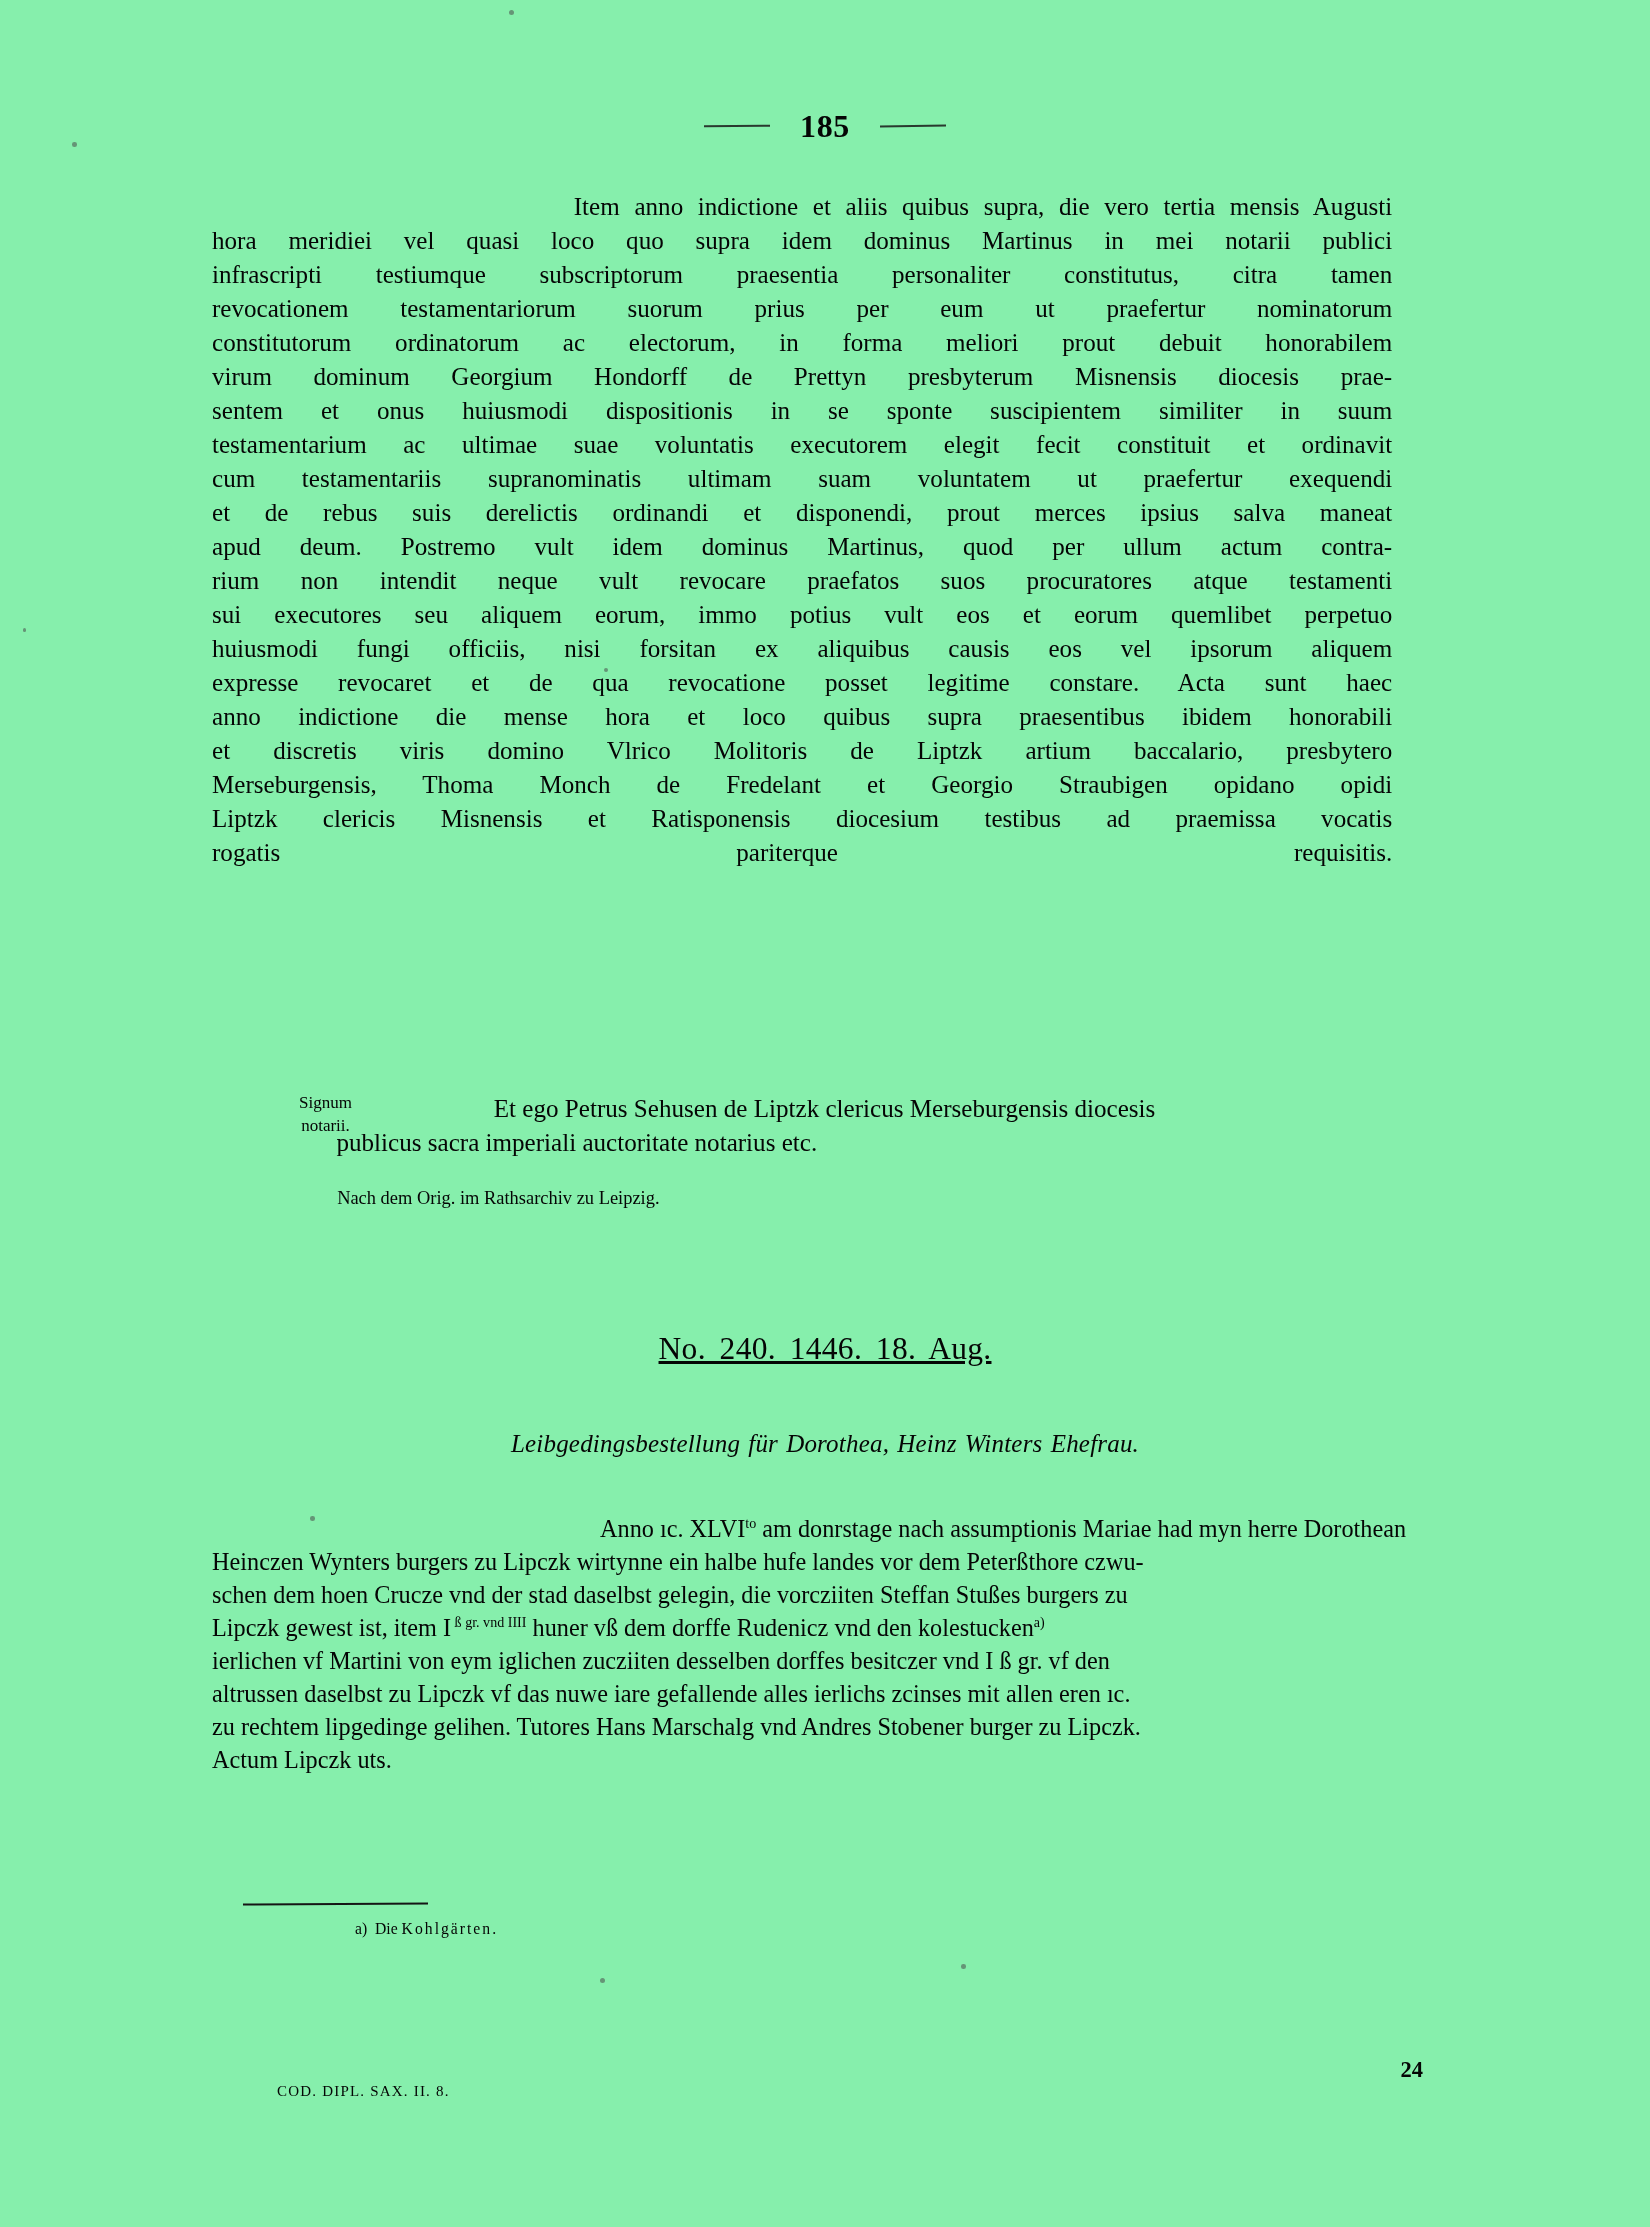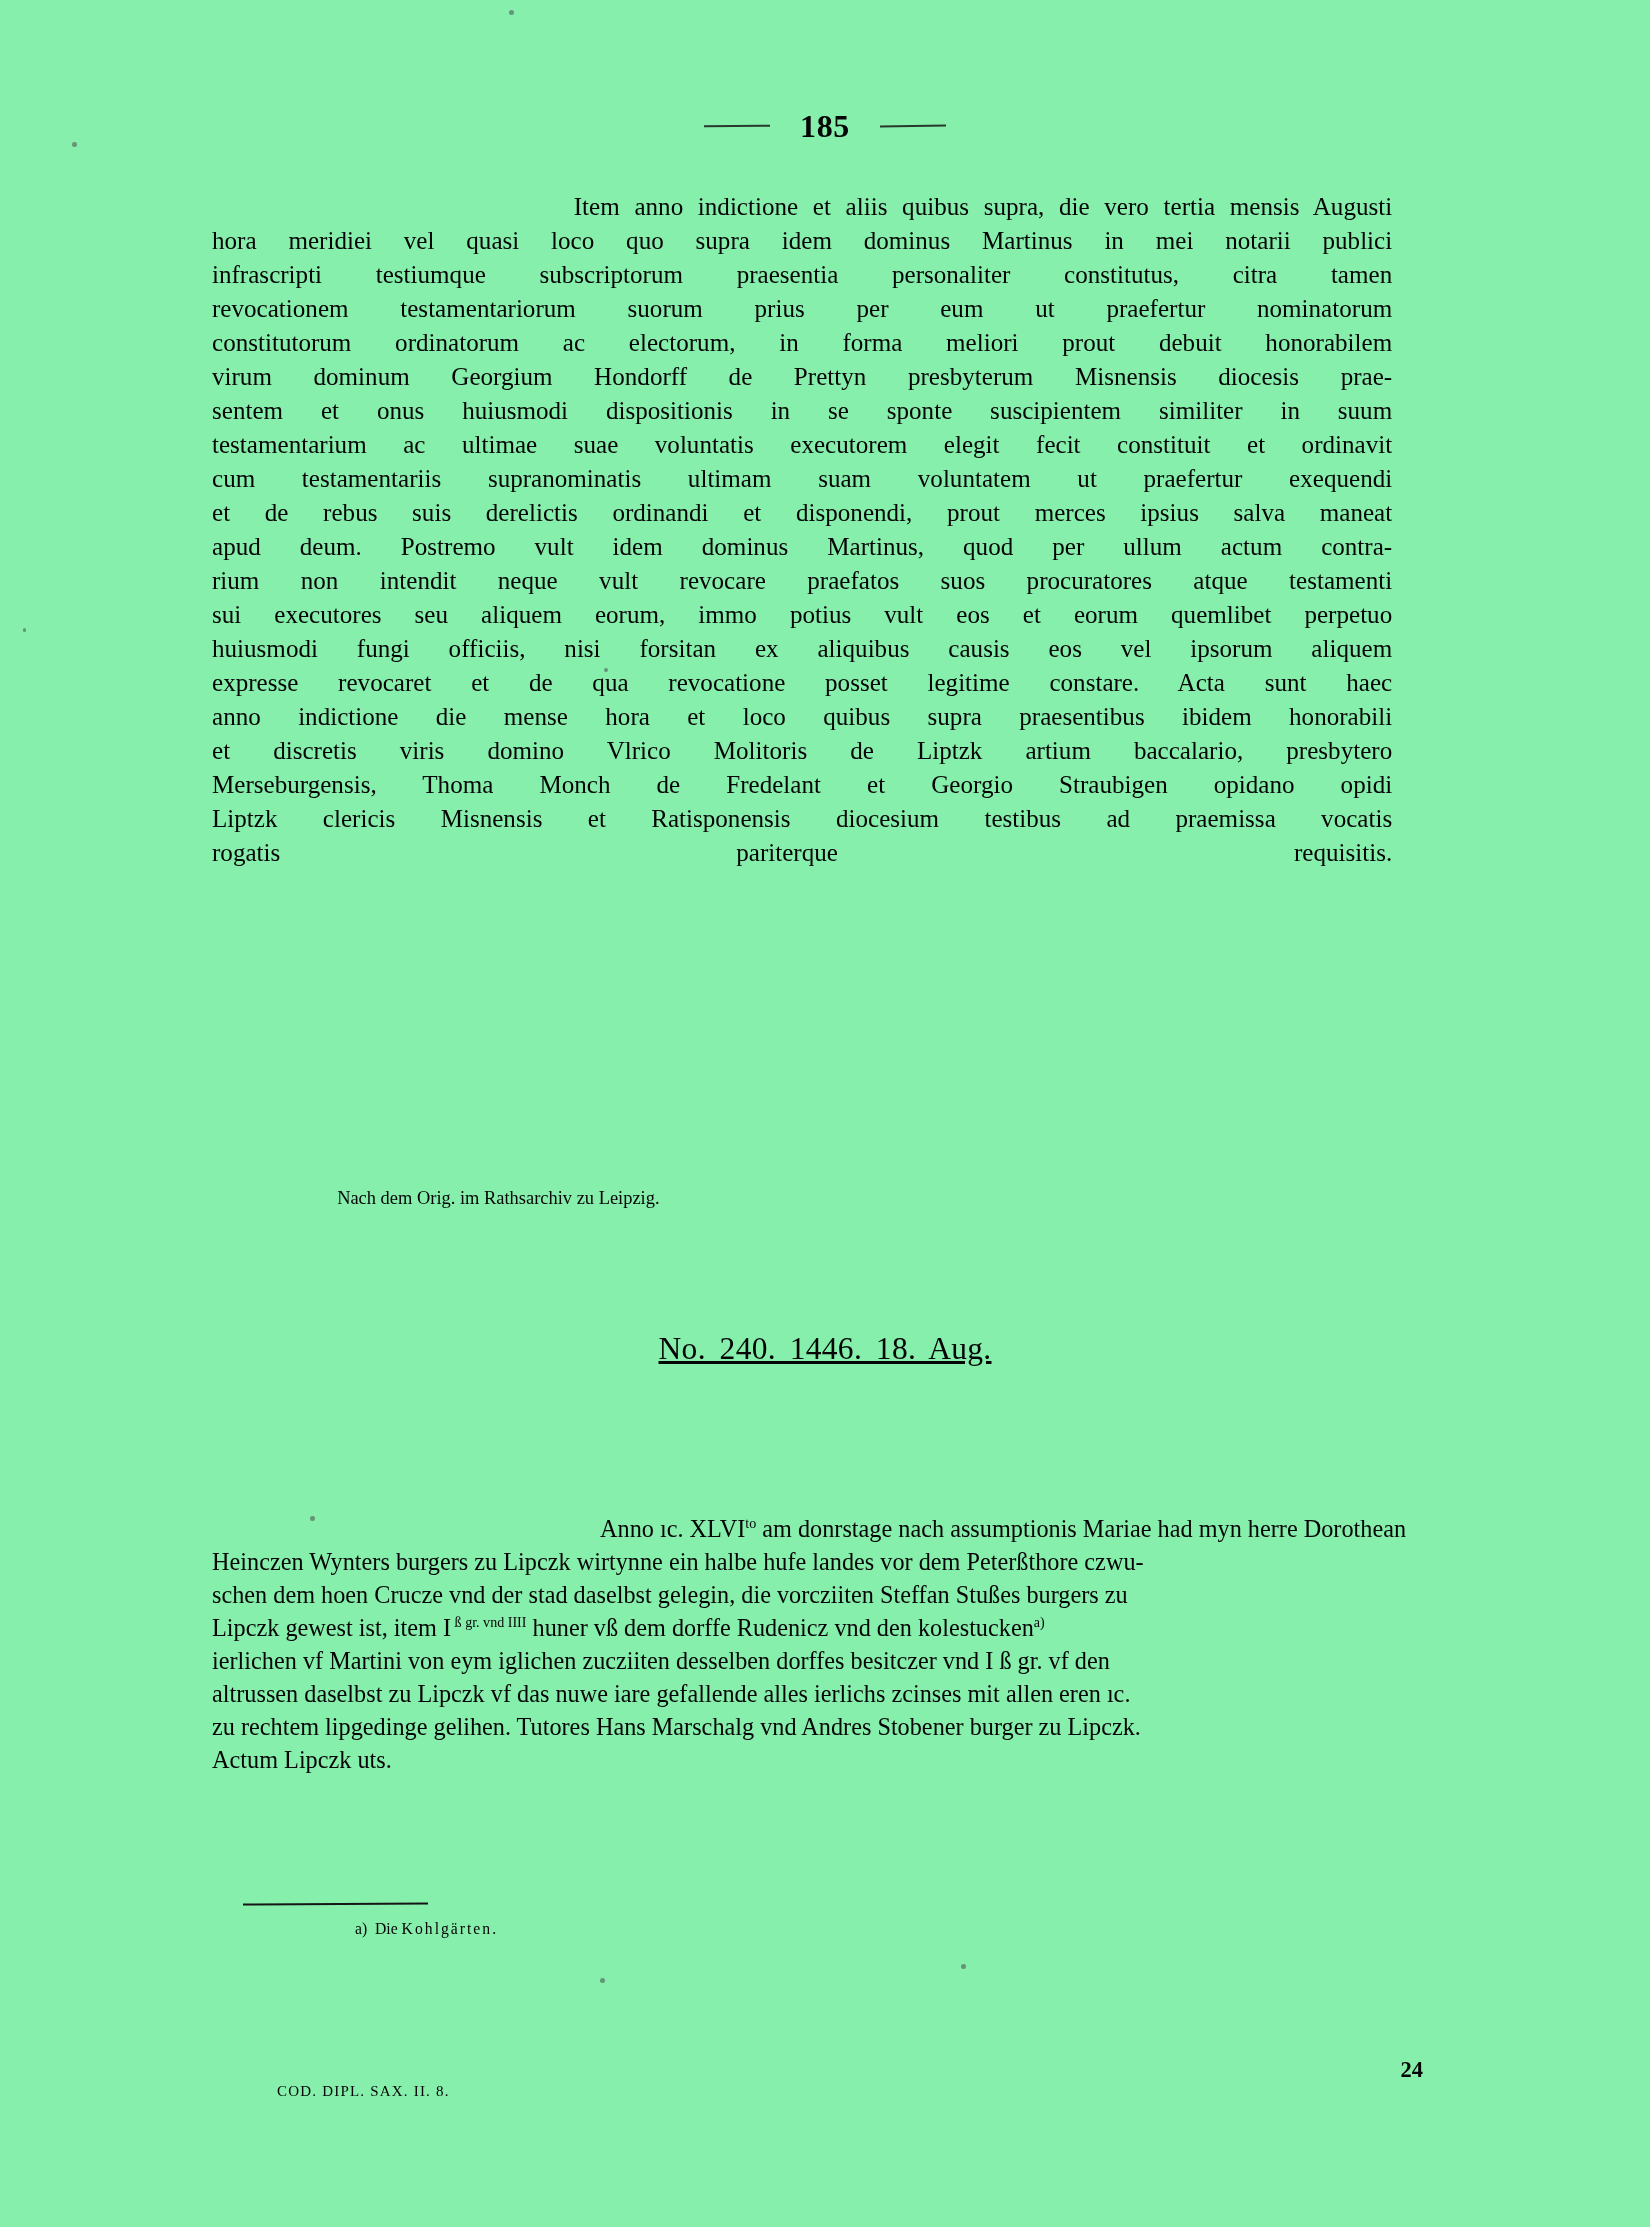--- a/index.html
+++ b/index.html
@@ -226,27 +226,38 @@
     <span class="ln">sui  executores  seu  aliquem  eorum,  immo  potius  vult  eos et eorum  quemlibet  perpetuo</span>
     <span class="ln">huiusmodi  fungi  officiis,  nisi  forsitan  ex  aliquibus  causis  eos  vel  ipsorum  aliquem</span>
     <span class="ln">expresse  revocaret  et  de  qua  revocatione  posset  legitime  constare.   Acta  sunt  haec</span>
     <span class="ln">anno  indictione  die  mense  hora  et  loco  quibus  supra  praesentibus  ibidem  honorabili</span>
     <span class="ln">et  discretis  viris  domino  Vlrico  Molitoris  de  Liptzk  artium  baccalario,  presbytero</span>
     <span class="ln">Merseburgensis,  Thoma  Monch  de  Fredelant  et  Georgio  Straubigen  opidano  opidi</span>
     <span class="ln">Liptzk  clericis  Misnensis  et  Ratisponensis  diocesium  testibus  ad  praemissa  vocatis</span>
     <span class="ln">rogatis  pariterque  requisitis.</span>
   </div>
 
+  <div class="signum-wrap" style="top:1092px;">
+    <div class="signum-label">
+      <div>Signum</div>
+      <div>notarii.</div>
+    </div>
+    <div class="signum-body">
+      <span class="ln one">Et  ego  Petrus  Sehusen  de  Liptzk  clericus  Merseburgensis  diocesis</span>
+      <span class="ln two">publicus  sacra  imperiali  auctoritate  notarius  etc.</span>
+    </div>
+  </div>
 
   <div class="block" style="top:1185px;">
     <div class="citation">Nach dem Orig. im Rathsarchiv zu Leipzig.</div>
   </div>
 
   <div class="doc-heading" style="top:1331px;text-decoration:underline;">No. 240.   1446.   18. Aug.</div>
 
+  <div class="doc-subtitle" style="top:1430px;">Leibgedingsbestellung für Dorothea, Heinz Winters Ehefrau.</div>
 
   <div class="block ger-para" style="top:1512px; width:1231px;">
     <span class="ln j">
         <span class="indent-g"></span>
         <span class="rich">Anno ıc. XLVI<sup>to</sup> am donrstage nach assumptionis Mariae had myn herre Dorothean</span>
       </span>
     <span class="ln"><span class="rich">Heinczen Wynters burgers zu Lipczk wirtynne ein halbe hufe landes vor dem Peterßthore czwu-</span></span>
     <span class="ln"><span class="rich">schen dem hoen Crucze vnd der stad daselbst gelegin, die vorcziiten Steffan Stußes burgers zu</span></span>
     <span class="ln"><span class="rich">Lipczk gewest ist, item I<sup> ß gr. vnd IIII</sup> huner vß dem dorffe Rudenicz vnd den kolestucken<sup>a)</sup></span></span>
     <span class="ln"><span class="rich">ierlichen vf Martini von eym iglichen zucziiten desselben dorffes besitczer vnd I ß gr. vf den</span></span>

